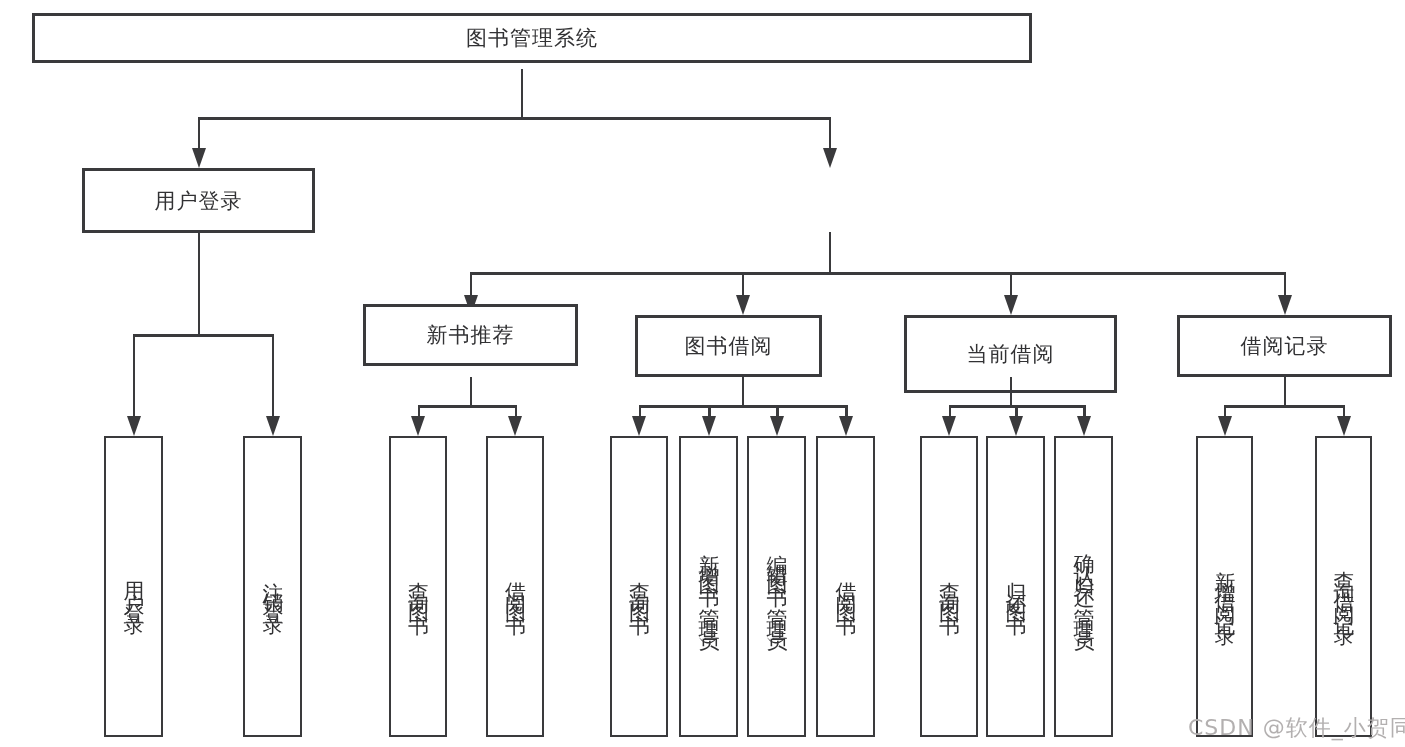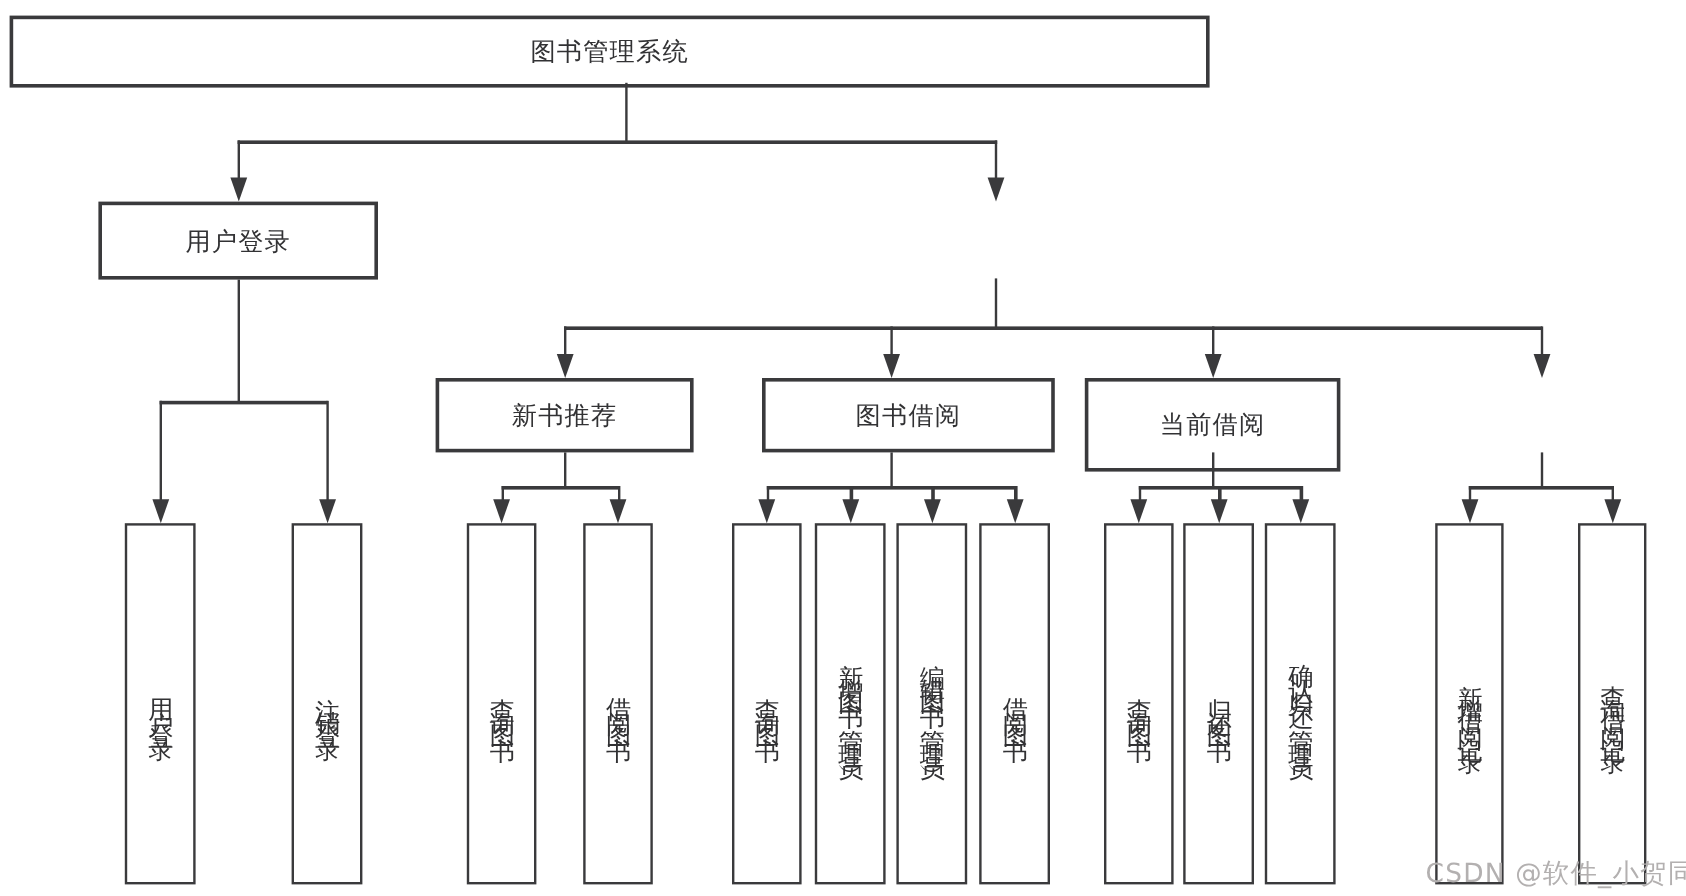--- a/index.html
+++ b/index.html
@@ -51,21 +51,21 @@
     letter-spacing:1px;
     z-index:5;
     white-space:nowrap;
   }
 </style>
 </head>
 <body>
 
 <div id="canvas">
 
-  <div class="box" style="left:8px;top:13px;width:1000px;height:60px">
+  <div class="box" style="left:32px;top:13px;width:1000px;height:50px">
     <span>图书管理系统</span>
   </div>
 
   <i class="vl" style="left:520.5px;top:69px;height:50px"></i>
   <i class="hl" style="left:197.5px;top:117px;width:633px"></i>
   <i class="vl" style="left:197.5px;top:117px;height:33px"></i>
   <i class="ar" style="left:191.5px;top:148px"></i>
   <i class="vl" style="left:828.5px;top:117px;height:33px"></i>
   <i class="ar" style="left:822.5px;top:148px"></i>
 
@@ -84,28 +84,31 @@
   <i class="hl" style="left:470px;top:272px;width:815px"></i>
   <i class="vl" style="left:469.5px;top:272px;height:26px"></i>
   <i class="ar" style="left:463.5px;top:295px"></i>
   <i class="vl" style="left:741.5px;top:272px;height:26px"></i>
   <i class="ar" style="left:735.5px;top:295px"></i>
   <i class="vl" style="left:1009.5px;top:272px;height:26px"></i>
   <i class="ar" style="left:1003.5px;top:295px"></i>
   <i class="vl" style="left:1283.5px;top:272px;height:26px"></i>
   <i class="ar" style="left:1277.5px;top:295px"></i>
 
-  <div class="box" style="left:363px;top:315px;width:215px;height:62px">
+  <div class="box" style="left:363px;top:304px;width:215px;height:62px">
     <span>新书推荐</span>
   </div>
-  <div class="box" style="left:635px;top:315px;width:244px;height:62px">
+  <div class="box" style="left:635px;top:315px;width:187px;height:62px">
     <span>图书借阅</span>
   </div>
   <div class="box" style="left:904px;top:315px;width:213px;height:78px">
     <span>当前借阅</span>
+  </div>
+  <div class="box" style="left:1177px;top:315px;width:215px;height:62px">
+    <span>借阅记录</span>
   </div>
 
   <i class="vl" style="left:469.5px;top:377px;height:30px"></i>
   <i class="hl" style="left:418px;top:405px;width:97px"></i>
   <i class="vl" style="left:417.5px;top:405px;height:14px"></i>
   <i class="ar" style="left:411px;top:416px"></i>
   <i class="vl" style="left:514.5px;top:405px;height:14px"></i>
   <i class="ar" style="left:508px;top:416px"></i>
 
   <i class="vl" style="left:741.5px;top:377px;height:30px"></i>

